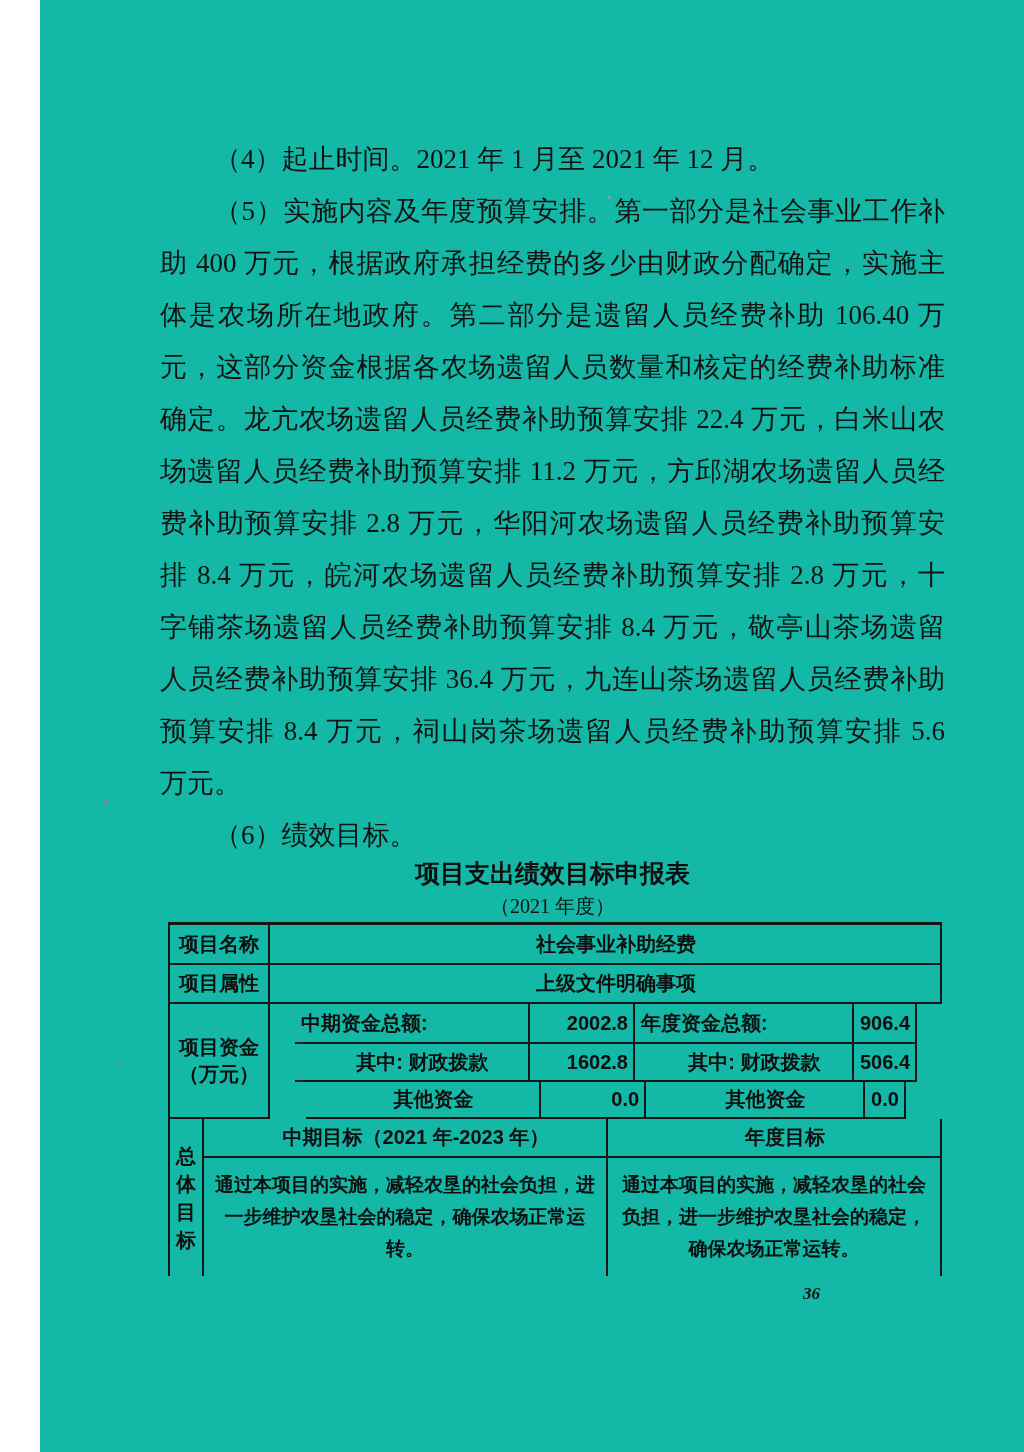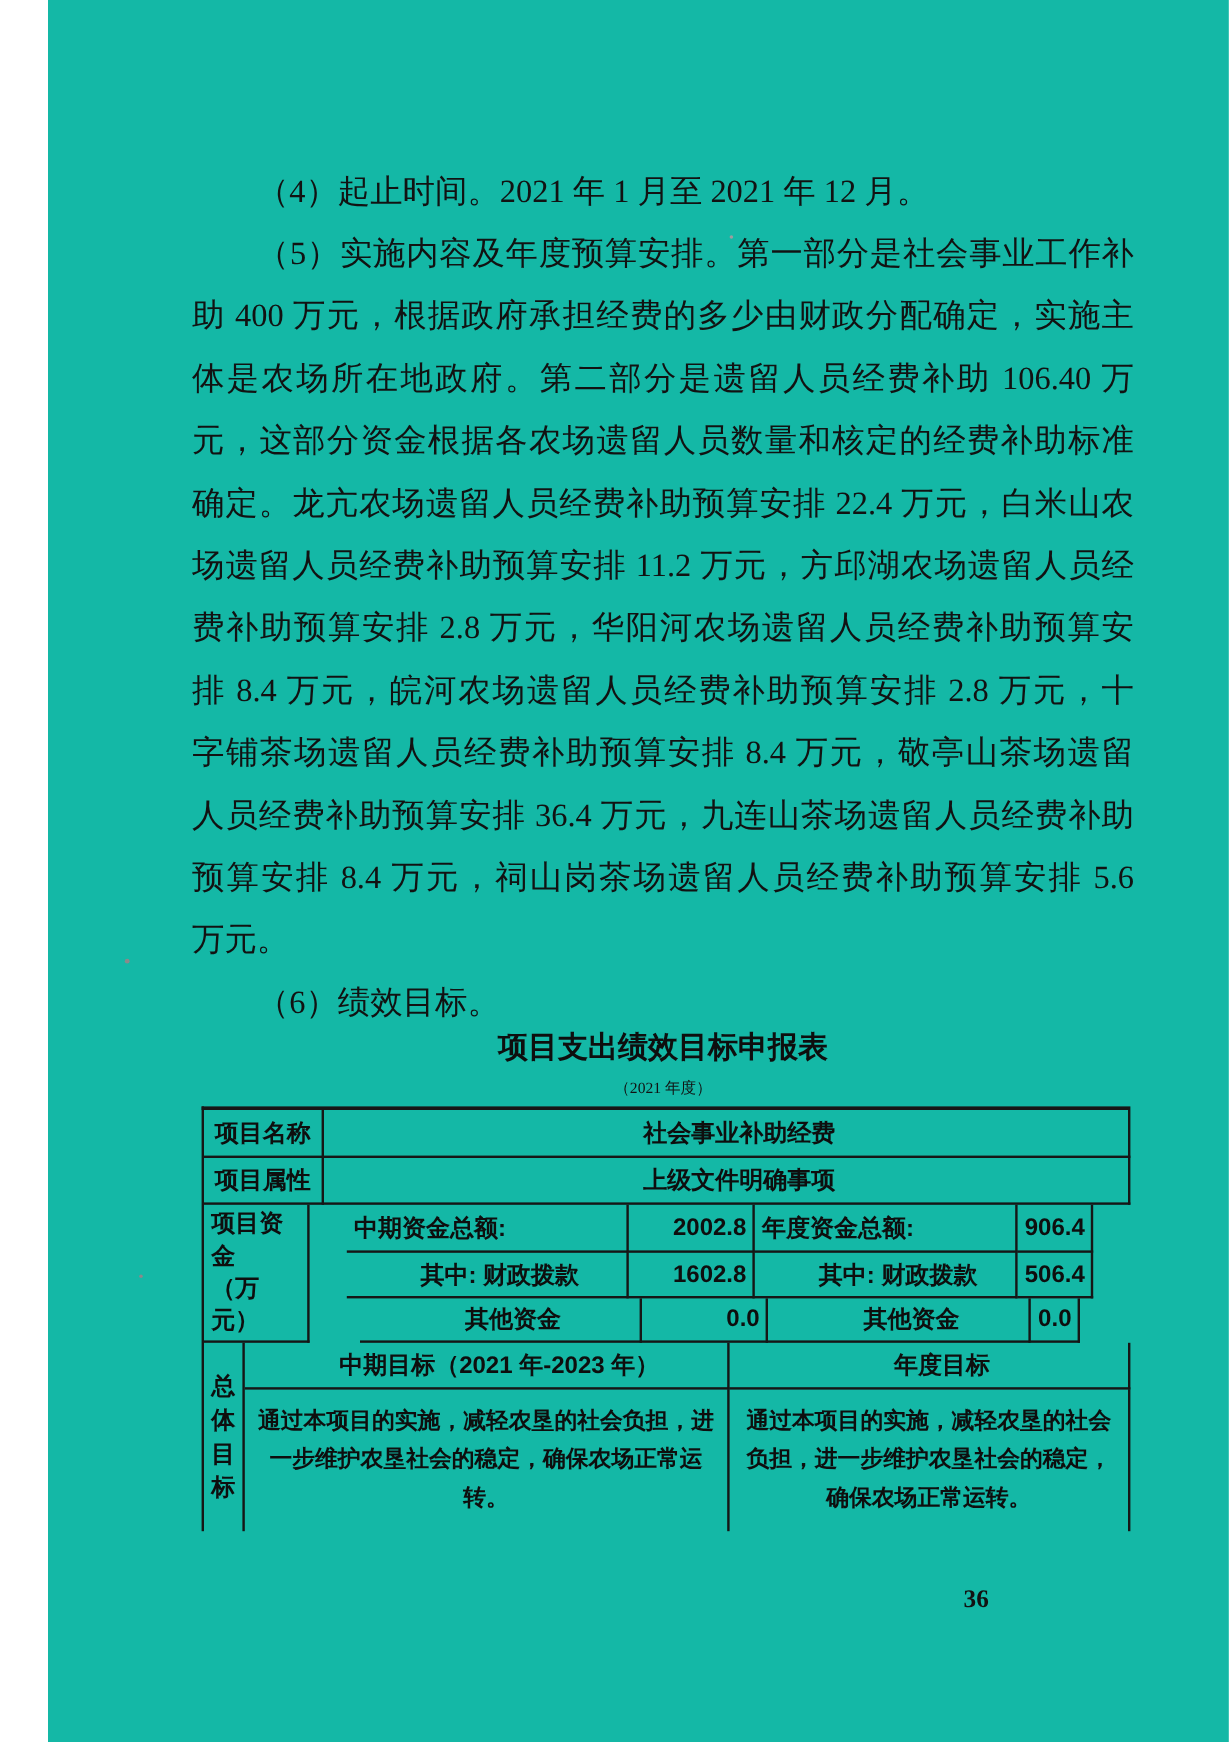--- a/index.html
+++ b/index.html
@@ -48,21 +48,21 @@
     font-size: 25px;
     line-height: 34px;
     color: #0e0e0e;
   }
   .table-subtitle {
     position: absolute;
     left: 120px;
     top: 893px;
     width: 785px;
     text-align: center;
-    font-size: 13px;
+    font-size: 20px;
     line-height: 27px;
   }
 
   
   .rt {
     position: absolute;
     left: 128px;
     top: 922px;
     width: 774px;
     border-top: 3px solid #161616;
@@ -86,25 +86,25 @@
   .cell.left   { justify-content: flex-start; }
   .cell.right  { justify-content: flex-end; padding-right: 5px; }
   .lab { width: 100px; justify-content: center; }
   .r40 { height: 40px; }
   .r39 { height: 39px; }
   .r38 { height: 38px; }
   .r37 { height: 37px; }
   .grow { flex: 1; }
 
   .funds-left {
-    width: 88px;
+    width: 100px;
     height: 115px;
     flex-direction: column;
     justify-content: center;
-    text-align: left;
+    text-align: center;
     line-height: 27px;
   }
   .funds-right { flex: 1; display: flex; flex-direction: column; align-items: center; }
   .fcolB { width: 235px; }
   .fcolC { width: 105px; }
   .fcolD { width: 219px; }
 
   .goal-left {
     width: 34px;
     height: 157px;
@@ -127,24 +127,25 @@
     line-height: 32px;
     text-align: center;
     justify-content: center;
     padding: 18px 6px;
   }
 
   
   .page-number {
     position: absolute;
     left: 763px;
-    top: 1320px;
-    font-size: 21px;
+    top: 1284px;
+    font-size: 17px;
     font-weight: bold;
     font-family: "Liberation Serif", serif;
+    font-style: italic;
   }
   .speck { position: absolute; background: #8a8a8a; border-radius: 50%; }
   .speck.s1 { left: 64px;  top: 799px;  width: 4px; height: 4px; }
   .speck.s2 { left: 76px;  top: 1062px; width: 3px; height: 3px; }
   .speck.s3 { left: 568px; top: 196px;  width: 3px; height: 3px; background:#9d9d9d; }
 </style>
 </head>
 <body>
 
 <div class="page">

